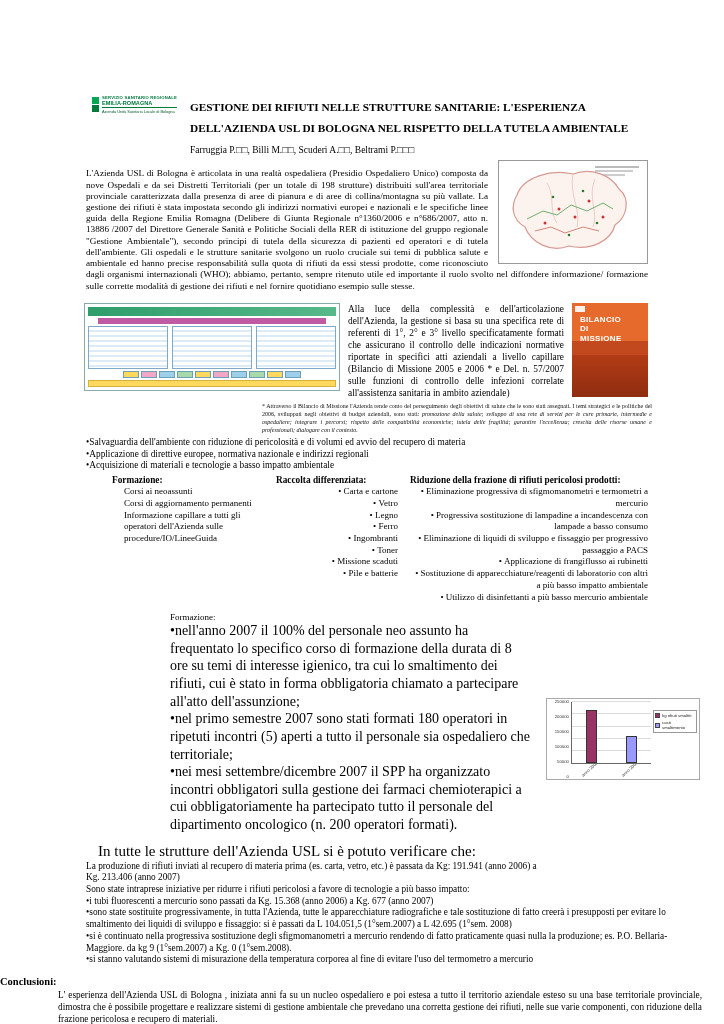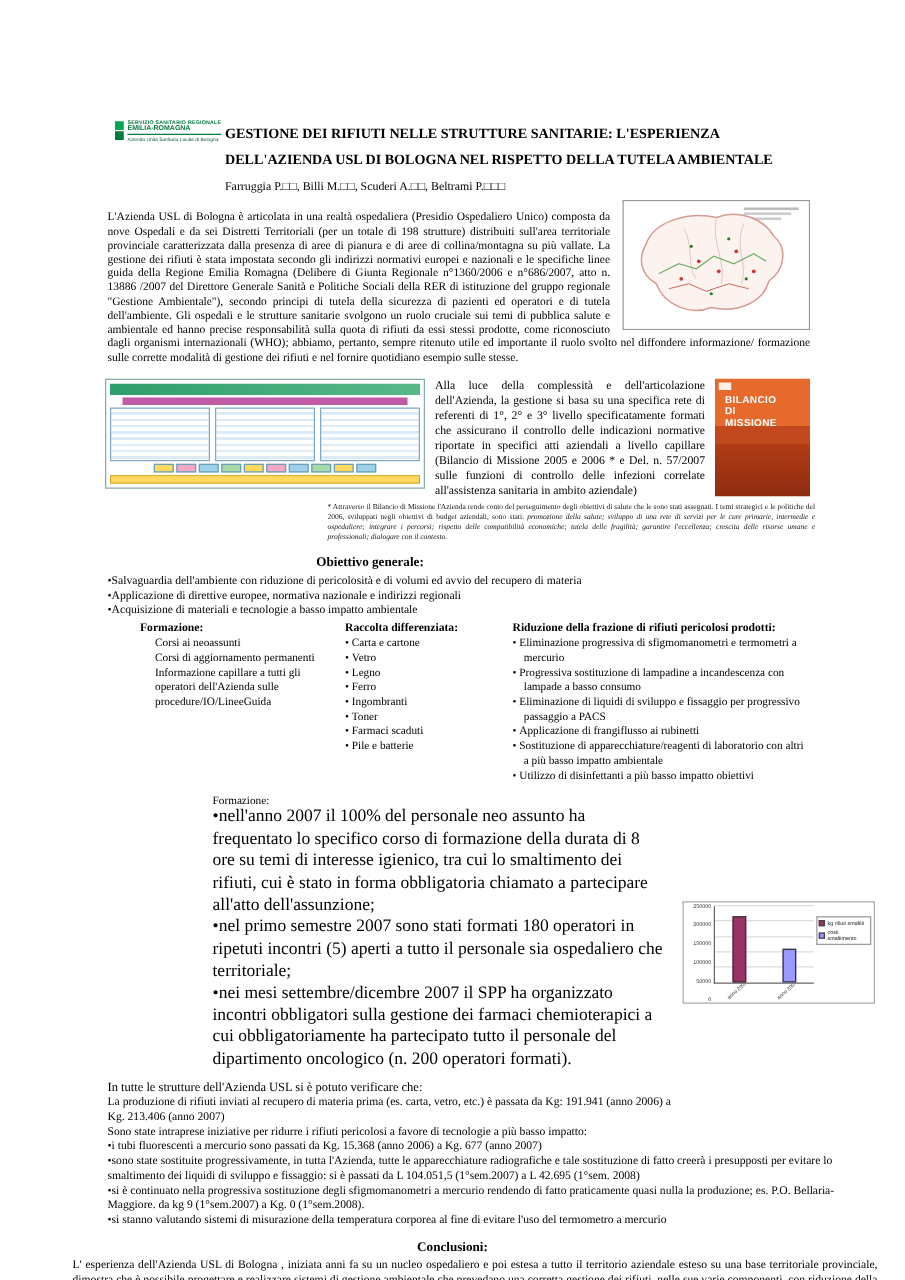--- a/index.html
+++ b/index.html
@@ -2,21 +2,21 @@
 <html><head>
 <meta charset="utf-8">
 <style>
   * { margin:0; padding:0; box-sizing:border-box; }
   html,body { background:#ffffff; }
   .page { width:724px; height:1024px; background:#fff; color:#000;
           font-family:"Liberation Serif", serif; display:flex; flex-direction:column;
           overflow:hidden; position:relative; }
 
   
-  .header { display:flex; gap:0; padding:95px 76px 0 92px; align-items:flex-start; }
+  .header { display:flex; gap:10px; padding:95px 76px 0 92px; align-items:flex-start; }
   .logo { width:88px; flex:0 0 auto; display:flex; gap:3px; }
   .logo-mark { display:flex; flex-direction:column; gap:1px; padding-top:2px; }
   .logo-sq1 { width:7px; height:7px; background:#00a651; }
   .logo-sq2 { width:7px; height:7px; background:#007a3d; }
   .logo-text { font-family:"Liberation Sans", sans-serif; color:#007a3d; }
   .logo-l1 { font-size:4.2px; font-weight:bold; letter-spacing:.2px; }
   .logo-l2 { font-size:5.6px; font-weight:bold; border-bottom:1px solid #007a3d; padding-bottom:1px; margin-bottom:1px; }
   .logo-l3 { font-size:3.9px; color:#00592c; }
   .title-block { flex:1; line-height:1.32; }
   .title { font-weight:bold; font-size:11.3px; }
@@ -57,32 +57,32 @@
   .gen-heading { width:420px; margin:10px 0 2px 86px; text-align:center; font-weight:bold; font-size:10.5px; }
   .gen-list { margin:2px 76px 0 86px; font-size:9.3px; line-height:1.28; list-style:none; }
   .gen-list li::before { content:"\2022"; }
 
   
   .spec-heading { width:532px; margin:13px 0 6px 86px; text-align:center; font-weight:bold; font-size:10.5px; }
   .spec-grid { display:grid; grid-template-columns:152px 122px 1fr; column-gap:12px;
                margin:2px 76px 0 112px; font-size:9px; line-height:1.3; }
   .spec-col-heading { font-weight:bold; font-size:9.3px; }
   .spec-plain { margin-left:12px; list-style:none; }
-  .spec-bullets { list-style:none; }
+  .spec-bullets { list-style:none;text-align:right; }
   .spec-bullets li::before { content:"\2022\00a0"; }
   .col3 li { padding-left:9px; text-indent:-9px; }
 
   
   .results-row { display:flex; margin:9px 20px 0 86px; }
   .results-left { flex:1; min-width:0; }
   .res-heading { font-weight:bold; font-size:10.5px; margin-left:78px; }
   .res-sub { font-size:9px; margin-left:84px; }
   .res-bullets { margin-left:84px; width:360px; font-size:14px; line-height:1.26; }
   .rb::before { content:"\2022"; }
-  .verify-intro { margin-top:8px; font-size:10px; line-height:1.26; }
+  .verify-intro { margin-top:8px; font-size:15px; line-height:1.26;margin-left:12px; }
   .verify-line { font-size:9.3px; line-height:1.26; }
   .vb { font-size:9.3px; line-height:1.26; }
   .vb::before { content:"\2022"; }
   .vb-wide { margin:0 22px 0 86px; font-size:9.3px; line-height:1.26; }
   .vb-wide::before { content:"\2022"; }
   .results-right { flex:0 0 158px; padding-top:86px; }
 
   
   .chart { width:154px; height:82px; border:1px solid #aaa; background:#fff; display:flex;
            padding:3px 2px 2px 2px; font-family:"Liberation Sans", sans-serif; }
@@ -95,21 +95,21 @@
   .bar-slot { width:16px; display:flex; justify-content:center; align-items:flex-end; height:100%; z-index:1; }
   .bar { width:11px; border:1px solid #333; }
   .chart-x { height:13px; display:flex; justify-content:space-around; overflow:hidden; }
   .xlabel { font-size:4.2px; transform:rotate(-42deg) translateY(2px); white-space:nowrap; color:#333; }
   .chart-legend { flex:0 0 44px; border:1px solid #999; align-self:flex-start; margin-top:8px; margin-left:2px;
                   padding:2px 1px; display:flex; flex-direction:column; gap:2px; background:#fff; }
   .legend-item { display:flex; align-items:center; gap:2px; font-size:4.3px; color:#222; }
   .legend-swatch { width:5px; height:5px; border:1px solid #444; flex:0 0 auto; }
 
   
-  .conc-heading { text-align:center; font-weight:bold; font-size:10.5px; margin-top:10px; }
+  .conc-heading { font-weight:bold; font-size:10.5px; margin-top:10px; }
   .conc-text { margin:2px 22px 0 58px; font-size:9.3px; line-height:1.3; text-align:justify; }
 
   
   .footer { margin-top:auto; padding:0 10px 16px 10px; }
   .footer-sep { width:160px; border-top:1px solid #777; margin-bottom:3px; }
   .footer-text { font-size:5.6px; line-height:1.45; color:#111; }
 </style>
 </head>
 <body>
 
@@ -189,21 +189,20 @@
       <div class="cover-logo"></div>
       <div class="cover-photo"></div>
       <div class="cover-line">BILANCIO</div>
       <div class="cover-line">DI</div>
       <div class="cover-line">MISSIONE</div>
     </figure>
   </section>
 
   <p class="footnote"><span>* Attraverso il Bilancio di Missione l'Azienda rende conto del perseguimento degli obiettivi di salute che le sono stati assegnati. I temi strategici e le politiche del 2006, sviluppati negli obiettivi di budget aziendali, sono stati: </span><span class="it">promozione della salute; sviluppo di una rete di servizi per le cure primarie, intermedie e ospedaliere; integrare i percorsi; rispetto delle compatibilità economiche; tutela delle fragilità; garantire l'eccellenza; crescita delle risorse umane e professionali; dialogare con il contesto.</span></p>
 
-  <h2 class="gen-heading">Obiettivo generale:</h2>
   <ul class="gen-list">
     <li>Salvaguardia dell'ambiente con riduzione di pericolosità e di volumi ed avvio del recupero di materia</li>
     <li>Applicazione di direttive europee, normativa nazionale e indirizzi regionali</li>
     <li>Acquisizione di materiali e tecnologie a basso impatto ambientale</li>
   </ul>
 
   <div class="spec-grid">
     <div>
       <div class="spec-col-heading">Formazione:</div>
       <ul class="spec-plain">
@@ -214,33 +213,33 @@
     </div>
     <div>
       <div class="spec-col-heading">Raccolta differenziata:</div>
       <ul class="spec-bullets">
         <li>Carta e cartone</li>
         <li>Vetro</li>
         <li>Legno</li>
         <li>Ferro</li>
         <li>Ingombranti</li>
         <li>Toner</li>
-        <li>Farmaci scaduti</li>
+        <li>Missione scaduti</li>
         <li>Pile e batterie</li>
       </ul>
     </div>
     <div>
       <div class="spec-col-heading">Riduzione della frazione di rifiuti pericolosi prodotti:</div>
       <ul class="spec-bullets col3">
         <li>Eliminazione progressiva di sfigmomanometri e termometri a mercurio</li>
         <li>Progressiva sostituzione di lampadine a incandescenza con lampade a basso consumo</li>
         <li>Eliminazione di liquidi di sviluppo e fissaggio per progressivo passaggio a PACS</li>
         <li>Applicazione di frangiflusso ai rubinetti</li>
         <li>Sostituzione di apparecchiature/reagenti di laboratorio con altri a più basso impatto ambientale</li>
-        <li>Utilizzo di disinfettanti a più basso impatto obiettivi</li>
+        <li>Utilizzo di disinfettanti a più basso mercurio ambientale</li>
       </ul>
     </div>
   </div>
 
   <section class="results-row">
     <div class="results-left">
       <div class="res-sub">Formazione:</div>
       <div class="res-bullets">
         <div class="rb">nell'anno 2007 il 100% del personale neo assunto ha frequentato lo specifico corso di formazione della durata di 8 ore su temi di interesse igienico, tra cui lo smaltimento dei rifiuti, cui è stato in forma obbligatoria chiamato a partecipare all'atto dell'assunzione;</div>
         <div class="rb">nel primo semestre 2007 sono stati formati 180 operatori in ripetuti incontri (5) aperti a tutto il personale sia ospedaliero che territoriale;</div>

